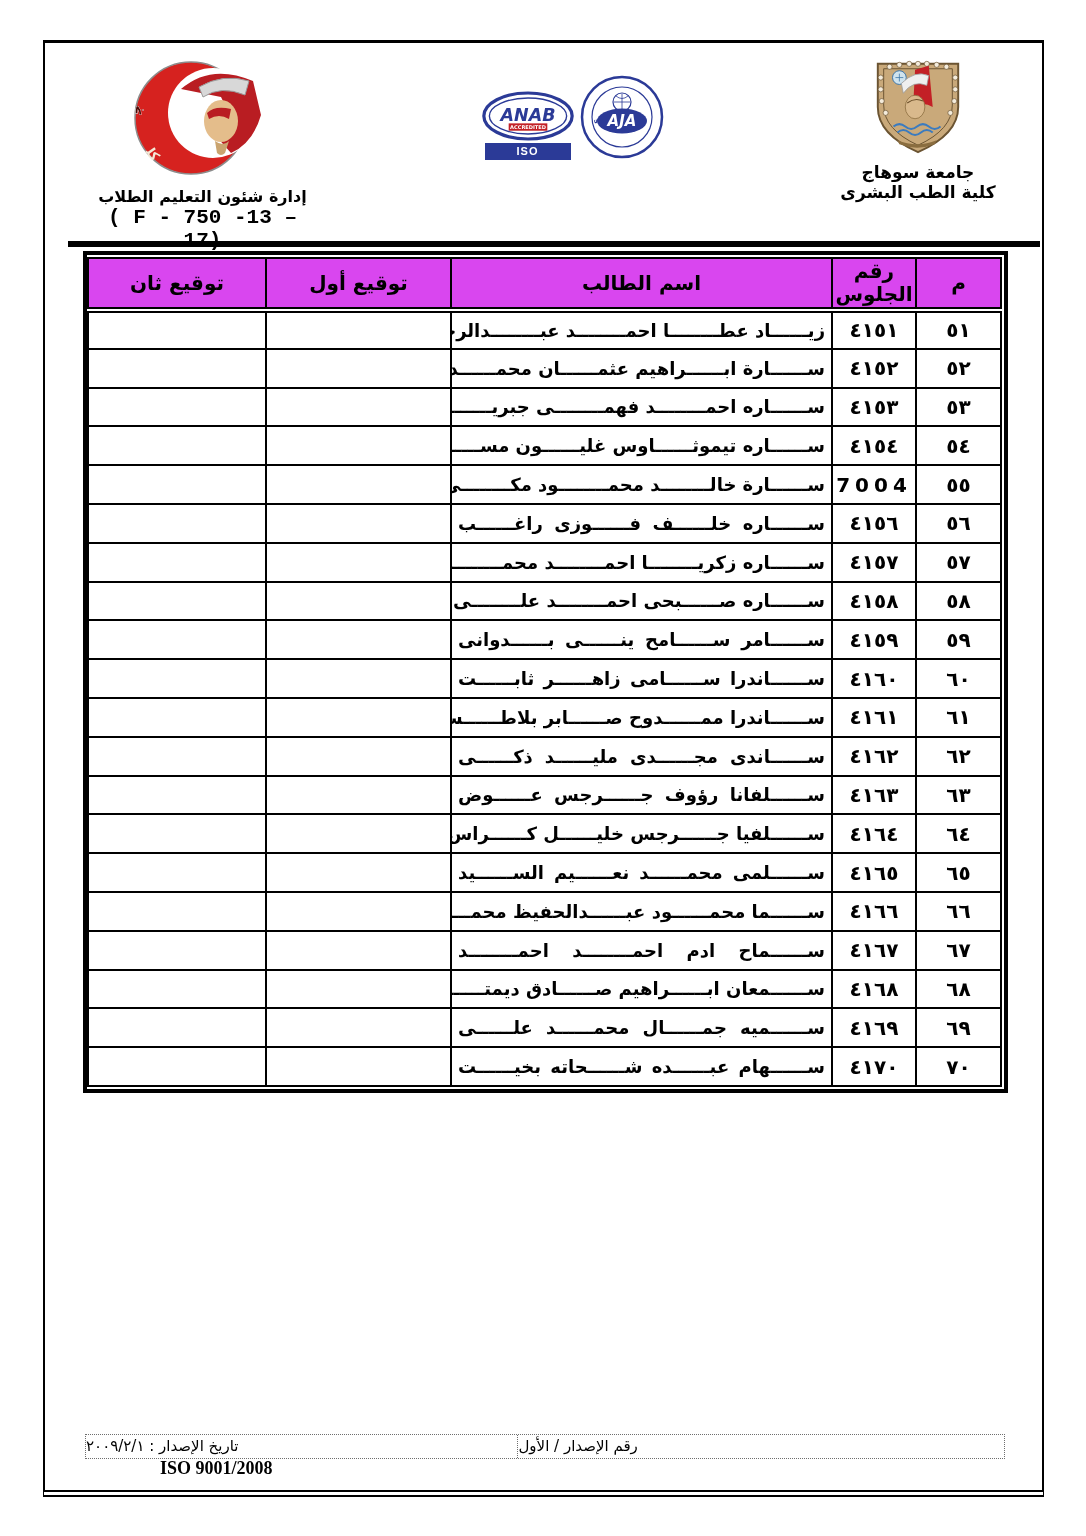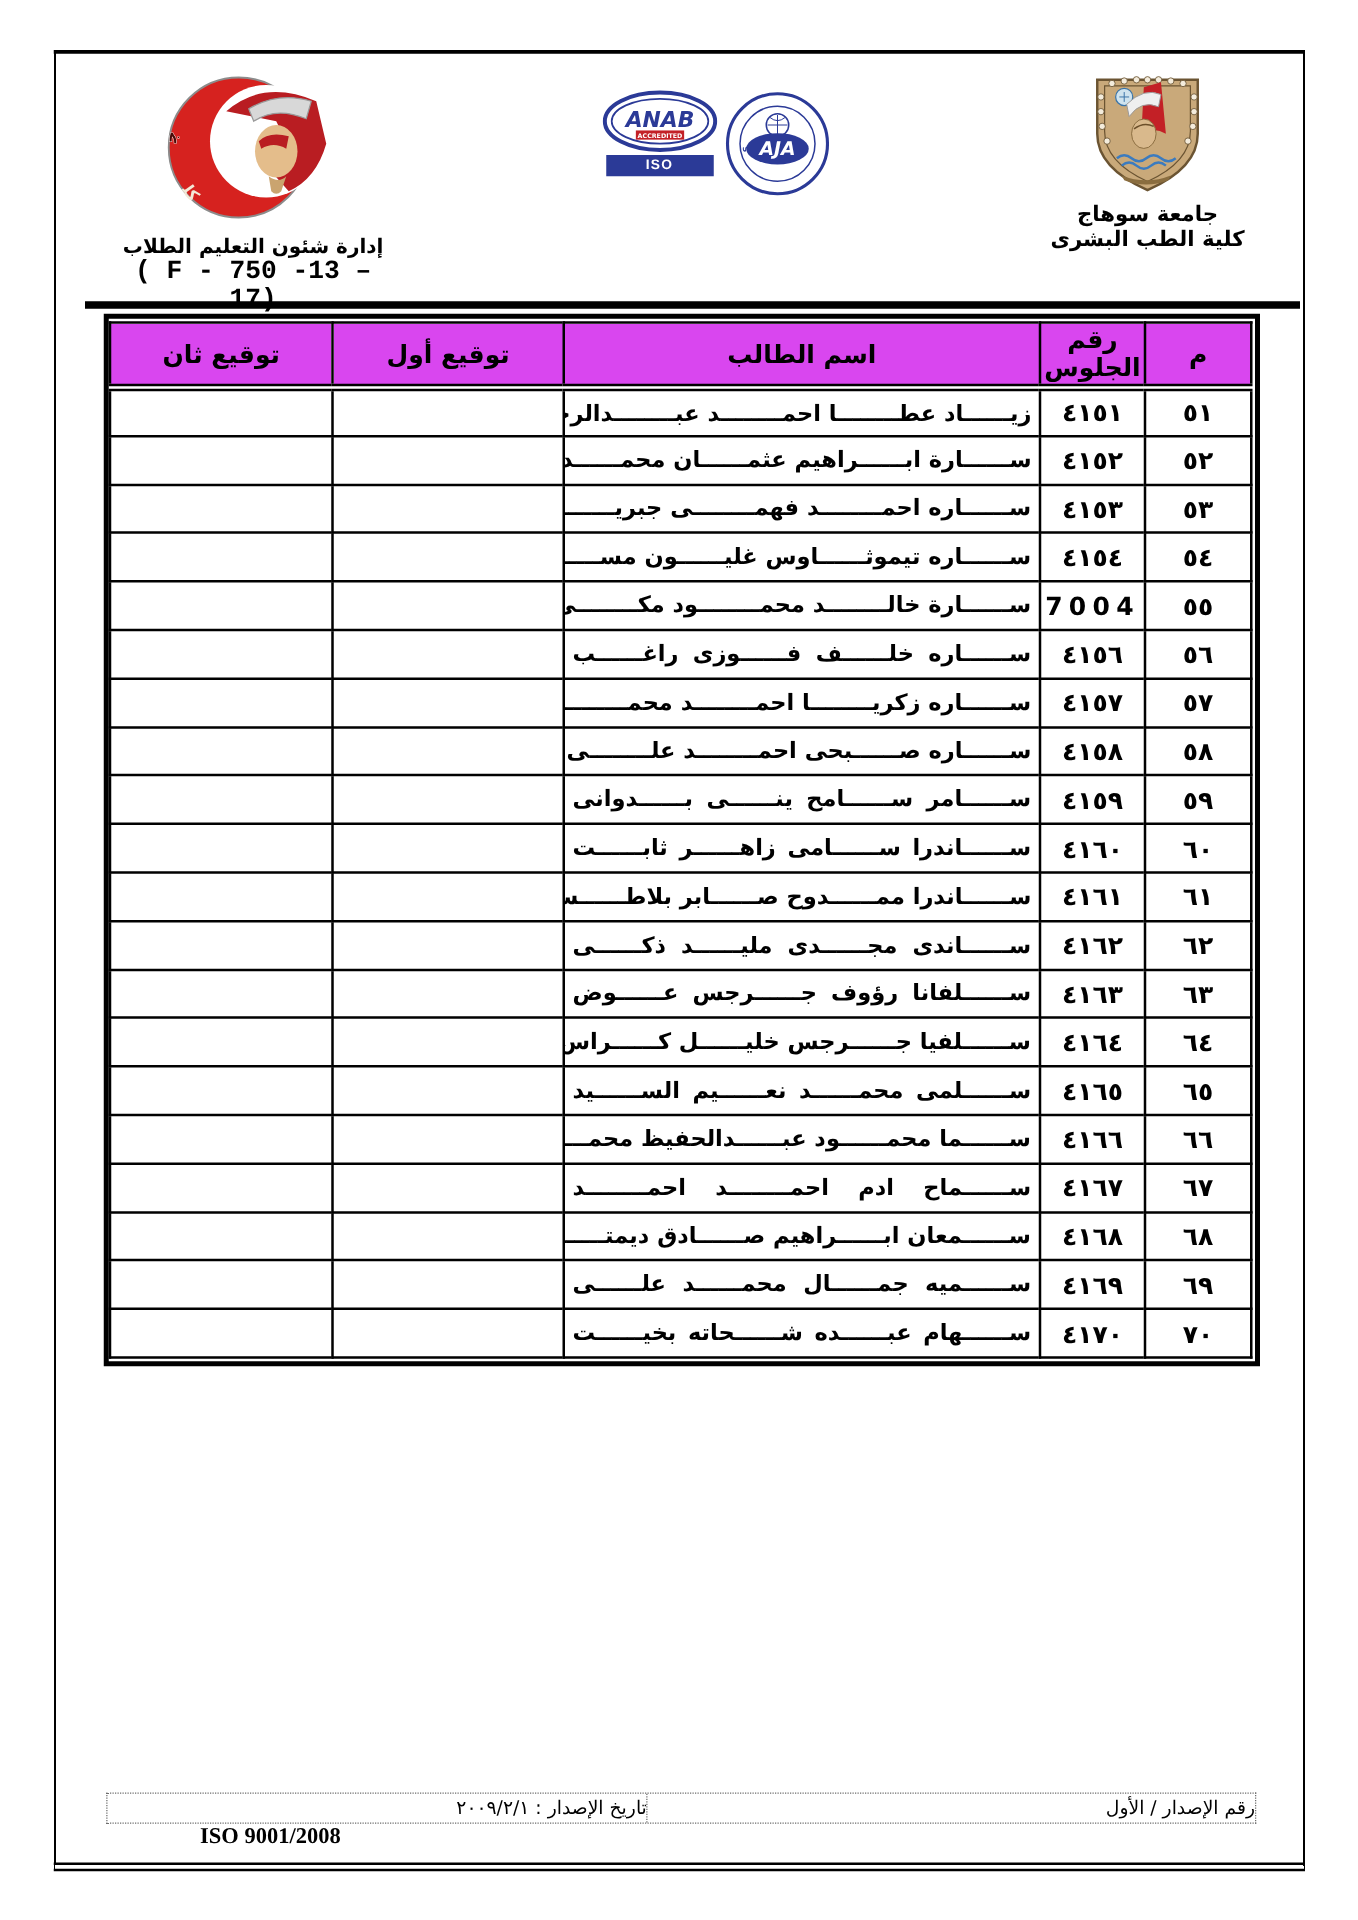--- a/index.html
+++ b/index.html
@@ -11,21 +11,21 @@
   .frame{
     position:absolute;left:43px;top:40px;width:1001px;height:1457px;
     box-sizing:border-box;border:2px solid #000;border-top-width:3px;
     border-bottom:7px double #000;background:#fff;
   }
   
   .hdr-left{position:absolute;left:95px;top:55px;width:215px;text-align:center;}
   .hdr-left .dept{font-size:16px;font-weight:bold;margin-top:3px;}
   .hdr-left .form-code{font-family:Liberation Mono, monospace;font-size:21px;font-weight:bold;margin-top:0;direction:ltr;unicode-bidi:isolate;}
   .hdr-center{position:absolute;left:400px;top:72px;width:345px;text-align:center;}
-  .logos-row{display:flex;flex-direction:row-reverse;justify-content:center;align-items:flex-start;gap:6px;height:88px;}
+  .logos-row{display:flex;flex-direction:row-reverse;justify-content:center;align-items:flex-end;gap:6px;height:88px;}
   .anab-col{display:flex;flex-direction:column;align-items:center;}
   .iso-badge{
     width:86px;height:17px;margin-top:2px;background:#2b3a97;color:#fff;
     font-family:"Liberation Sans",sans-serif;font-size:11px;font-weight:bold;
     line-height:17px;text-align:center;letter-spacing:1px;direction:ltr;
   }
   .grade-title{font-size:21px;font-weight:bold;margin-top:4px;}
   .year-title{font-size:21px;font-weight:bold;margin-top:7px;}
   .hdr-right{position:absolute;left:828px;top:56px;width:180px;text-align:center;}
   .hdr-right .uni{font-size:17px;font-weight:bold;margin-top:2px;}
@@ -48,21 +48,21 @@
   td.c-name{
     font-size:18px;font-weight:bold;text-align:justify;text-align-last:justify;
     white-space:nowrap;padding:0 6px;
   }
   td.c-sig{background:#fff;}
   
   .footer-box{
     position:absolute;left:85px;top:1434px;width:920px;height:25px;box-sizing:border-box;
     border:1px dotted #6e6e6e;display:flex;flex-direction:row;
   }
-  .footer-cell{font-size:15px;line-height:23px;text-align:right;box-sizing:border-box;}
+  .footer-cell{font-size:15px;line-height:23px;text-align:left;box-sizing:border-box;}
   .footer-cell.issue-no{width:53%;border-left:1px dotted #6e6e6e;}
   .footer-cell.issue-date{width:47%;}
   .iso-label{
     position:absolute;left:160px;top:1458px;font-family:"Liberation Serif",serif;
     font-size:18px;font-weight:bold;direction:ltr;unicode-bidi:isolate;
   }
   svg text{font-family:"DejaVu Sans",sans-serif;}
 </style>
 </head>
 <body>

